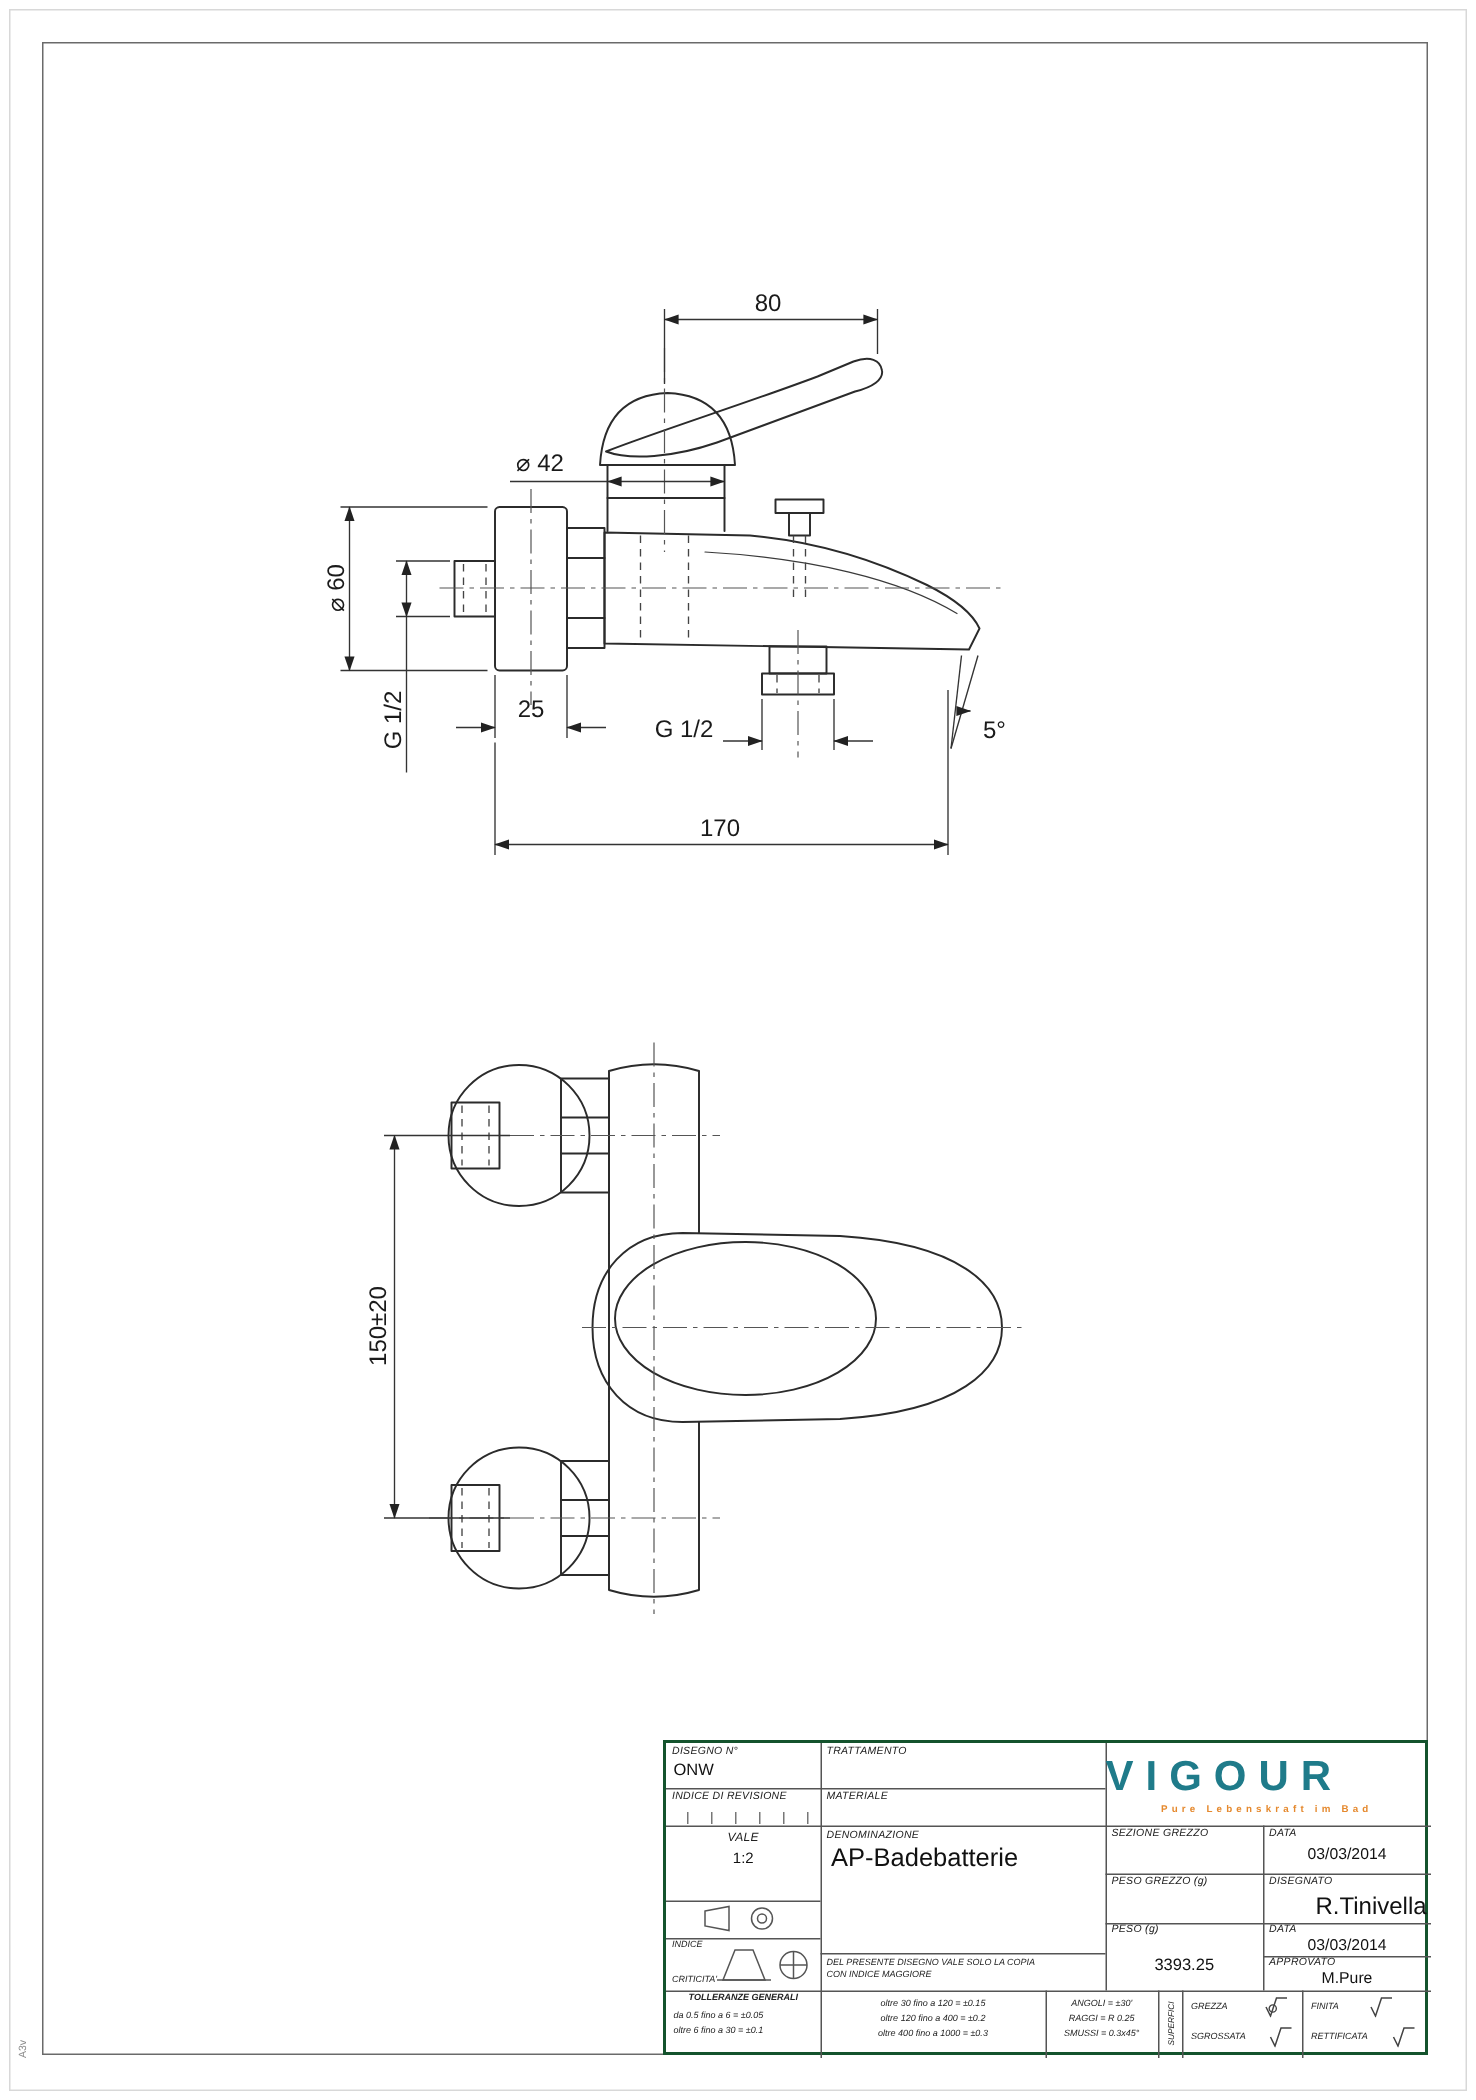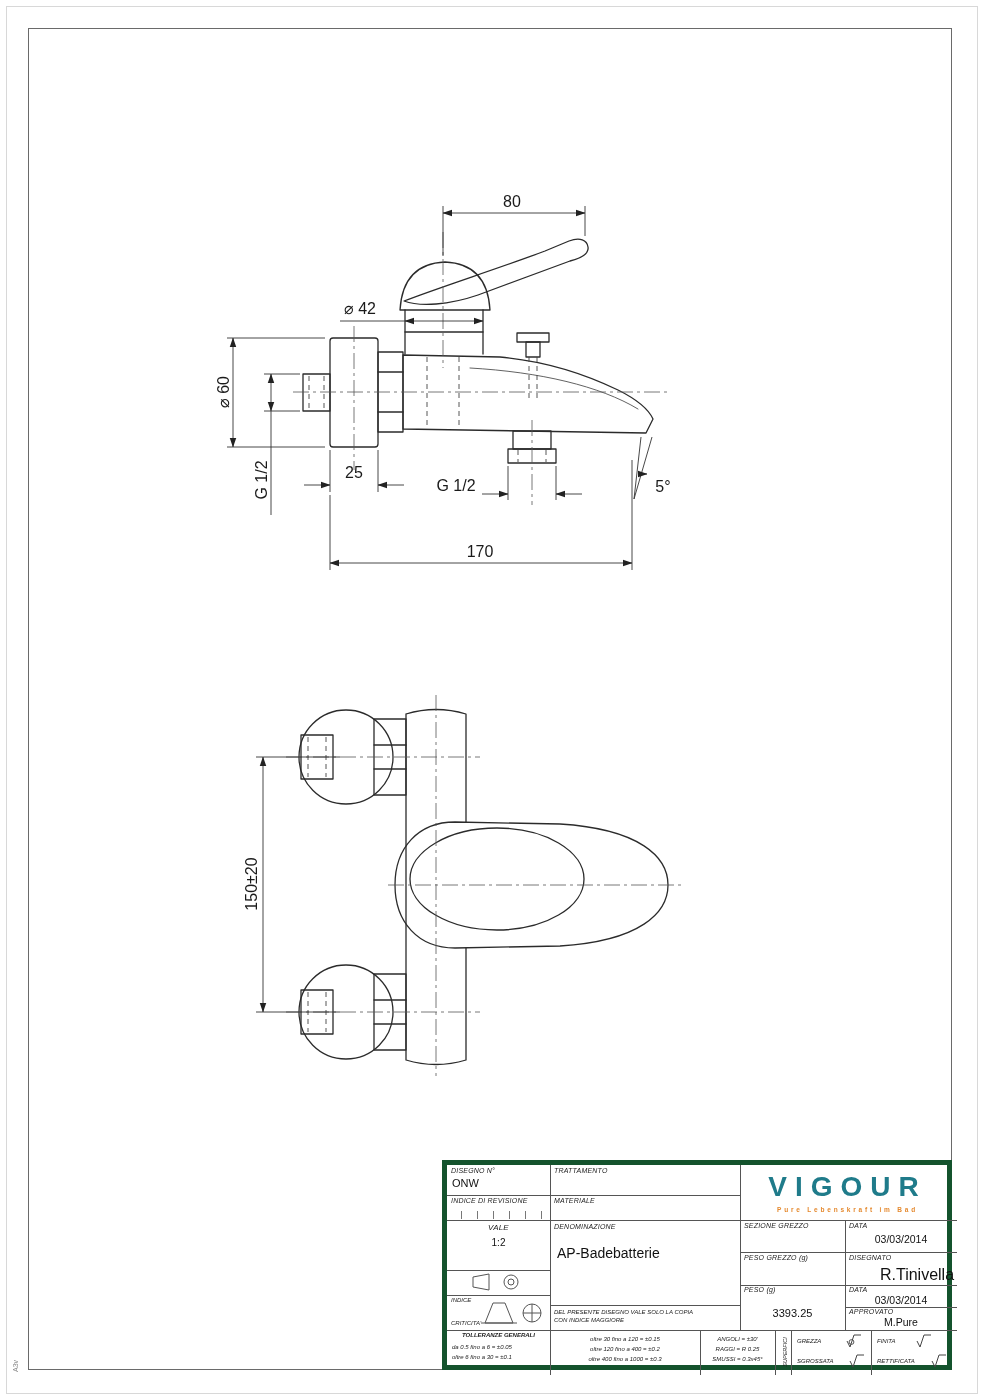--- a/index.html
+++ b/index.html
@@ -10,30 +10,30 @@
   .frame{position:absolute;left:28px;top:28px;width:924px;height:1342px;border:1.3px solid #6a6a6a}
   .fmt{position:absolute;left:12px;top:1372px;font-size:7px;color:#8a8a8a;transform:rotate(-90deg);transform-origin:left top}
   svg#drawing{position:absolute;left:0;top:0;width:984px;height:1400px}
   .ol{stroke:#2b2b2b;stroke-width:1.3;fill:none;stroke-linejoin:round;stroke-linecap:round}
   .thin{stroke:#3a3a3a;stroke-width:0.8;fill:none}
   .cl{stroke:#555;stroke-width:0.8;fill:none;stroke-dasharray:16 4 3 4}
   .hid{stroke:#444;stroke-width:0.9;fill:none;stroke-dasharray:5 4}
   .dim{stroke:#333;stroke-width:0.9;fill:none}
   .dimtext text{font-size:16px;fill:#1a1a1a;text-anchor:middle;font-family:"Liberation Sans",sans-serif}
   
-  .tblock{position:absolute;left:442px;top:1160px;width:510px;height:210px;border:5px solid #14532d;background:#fff}
+  .tblock{position:absolute;left:442px;top:1160px;width:510px;height:210px;border:2px solid #14532d;background:#fff}
   .vl{position:absolute;width:1px;background:#555}
   .hl{position:absolute;height:1px;background:#555}
   .tick{position:absolute;width:1px;height:8px;background:#777;top:46px}
   .tl{position:absolute;font-style:italic;font-size:7px;color:#222;white-space:nowrap;letter-spacing:.2px}
   .tv{position:absolute;font-size:11px;color:#111;white-space:nowrap}
   .tt{position:absolute;font-size:6px;font-style:italic;color:#222;white-space:nowrap}
   .ctr{text-align:center}
   .brand{position:absolute;left:293px;top:0;width:215px;height:55px}
-  .brand .name{position:absolute;left:0;right:0;top:6px;text-align:center;font-size:28px;font-weight:bold;letter-spacing:8px;font-family:"Liberation Sans",sans-serif}
+  .brand .name{position:absolute;left:0;right:0;top:6px;font-size:28px;font-weight:bold;letter-spacing:8px;font-family:"Liberation Sans",sans-serif}
   .brand .tag{position:absolute;left:0;right:0;top:41px;text-align:center;font-size:6.5px;letter-spacing:2.8px;font-weight:bold}
   .rot{transform:rotate(-90deg);transform-origin:center center}
   .sym{position:absolute}
   .sym svg{display:block}
 </style>
 </head>
 <body>
 
 <div class="sheet">
   <div class="outer-edge"></div>
@@ -206,21 +206,21 @@
         <line x1="2" y1="24" x2="38" y2="24" stroke="#555" stroke-width="1"></line>
         <circle cx="53" cy="14" r="9" fill="none" stroke="#555" stroke-width="1"></circle>
         <line x1="44" y1="14" x2="62" y2="14" stroke="#555" stroke-width="1"></line>
         <line x1="53" y1="5" x2="53" y2="23" stroke="#555" stroke-width="1"></line>
       </svg>
     </div>
 
     <div class="tl" style="left:107px;top:2px">TRATTAMENTO</div>
     <div class="tl" style="left:107px;top:32px">MATERIALE</div>
     <div class="tl" style="left:107px;top:58px">DENOMINAZIONE</div>
-    <div class="tv" style="left:110px;top:80px;font-size:14px">AP-Badebatterie</div>
+    <div class="tv" style="left:110px;top:67px;font-size:17px">AP-Badebatterie</div>
     <div class="tt" style="left:107px;top:144px">DEL PRESENTE DISEGNO VALE SOLO LA COPIA</div>
     <div class="tt" style="left:107px;top:152px">CON INDICE MAGGIORE</div>
 
     <div class="brand">
       <div class="name" style="color:#1f7b8a">VIGOUR</div>
       <div class="tag" style="color:#e5892e">Pure Lebenskraft im Bad</div>
     </div>
 
     <div class="tl" style="left:297px;top:57px">SEZIONE GREZZO</div>
     <div class="tl" style="left:297px;top:89px">PESO GREZZO (g)</div>

